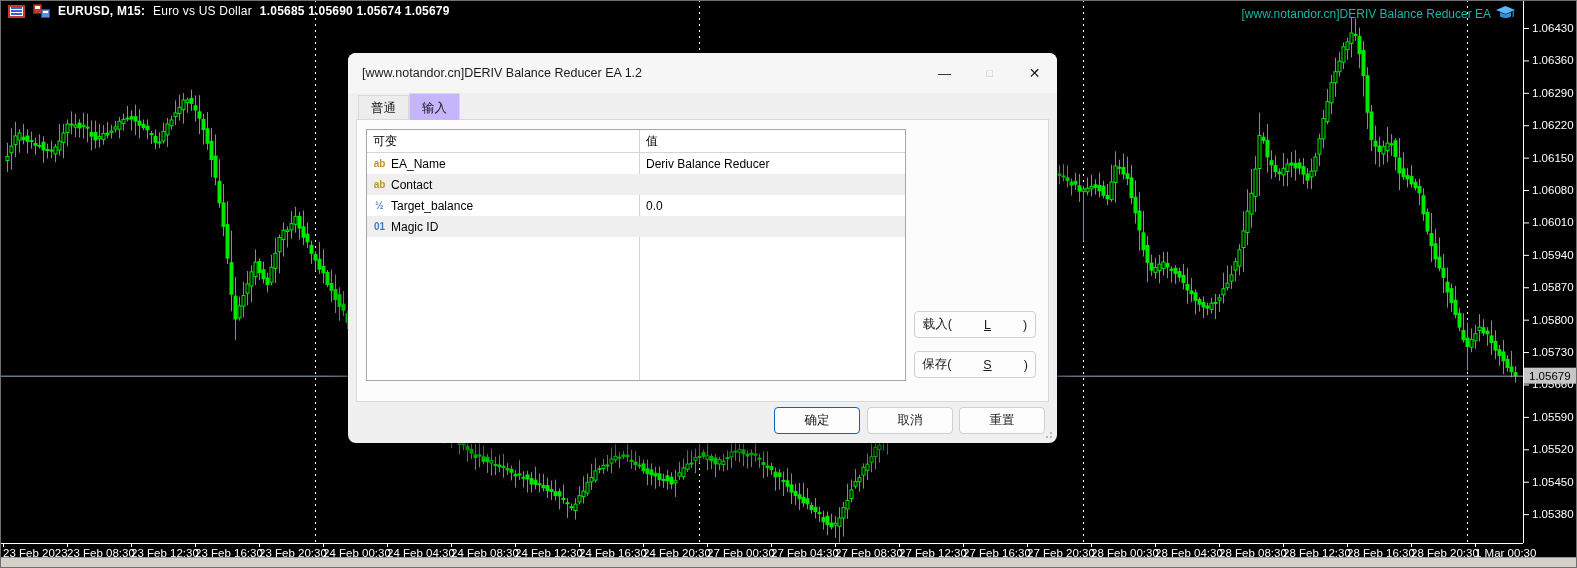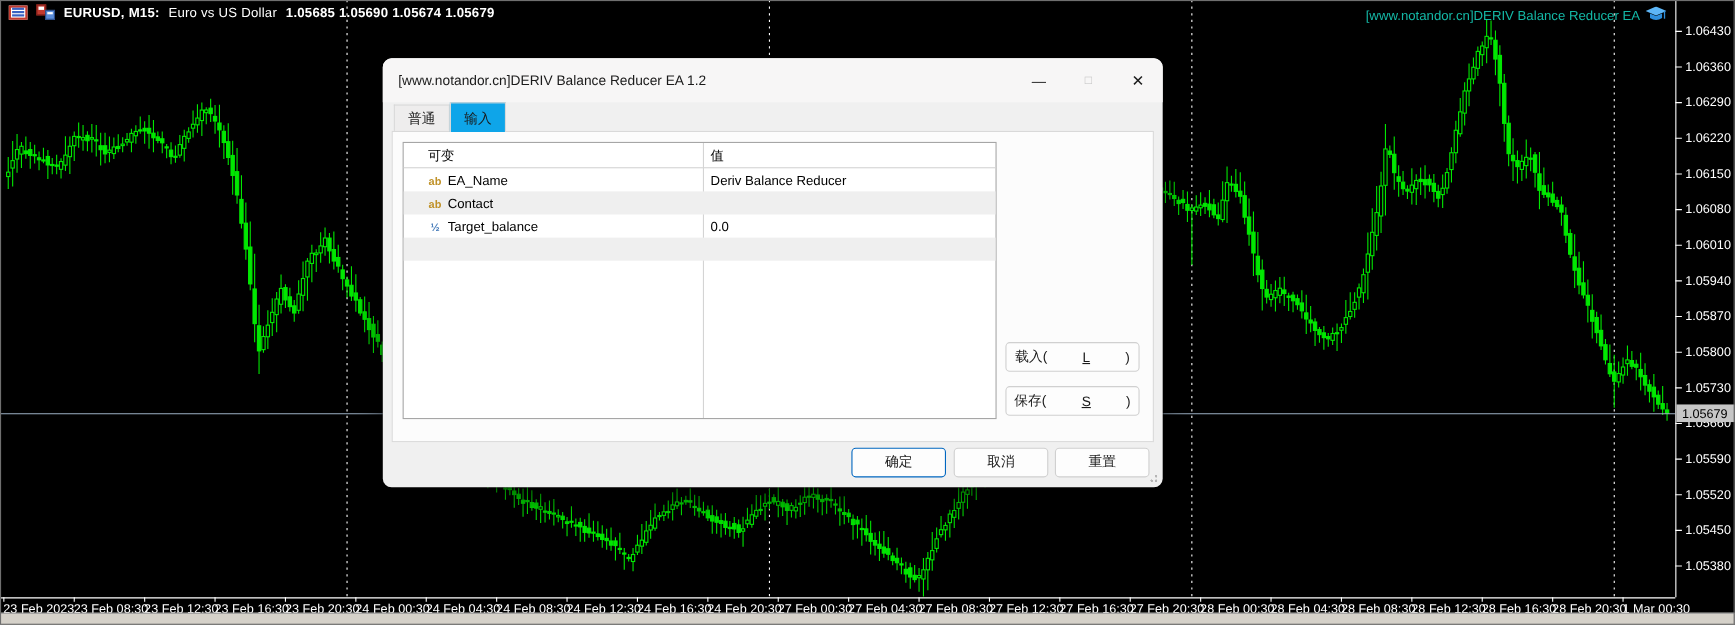--- a/index.html
+++ b/index.html
@@ -27,28 +27,28 @@
   .dialog{position:absolute;left:300px;top:53px;width:709px;height:390px;background:#f0f0f0;border-radius:8px;
           box-shadow:0 10px 28px rgba(0,0,0,.6),0 0 0 1px rgba(0,0,0,.35);z-index:30;margin-left:48px;}
   .titlebar{position:absolute;left:0;top:0;right:0;height:40px;background:#f7f6f6;border-radius:8px 8px 0 0;}
   .title-text{position:absolute;left:14px;top:0;height:40px;display:flex;align-items:center;font-size:12.5px;color:#1a1a1a;}
   .controls{position:absolute;right:0;top:0;height:40px;display:flex;}
   .ctl{width:45px;height:40px;display:flex;align-items:center;justify-content:center;font-size:13px;color:#1a1a1a;}
   .ctl.max{color:#c3c3c3;font-size:11px;}
   .ctl.close{border-top-right-radius:8px;font-size:14px;}
   .tabs{position:absolute;left:10px;top:41px;display:flex;align-items:flex-end;height:26px;}
   .tab{font-size:12.5px;color:#1a1a1a;padding:4px 12px 5px;border:1px solid #d9d9d9;border-bottom:none;background:#eeeded;height:25px;box-sizing:border-box;}
-  .tab.active{background:#0ea5e9;height:27px;position:relative;z-index:2;padding-top:6px;}
+  .tab.active{background:#c4b5fd;height:27px;position:relative;z-index:2;padding-top:6px;}
   .page{position:absolute;left:8px;top:66px;width:693px;height:283px;background:#fcfcfc;border:1px solid #d9d9d9;box-sizing:border-box;}
   .param-table{position:absolute;left:18px;top:76px;width:540px;height:252px;background:#fff;border:1px solid #a6a6a6;box-sizing:border-box;font-size:12px;color:#000;}
   .col-div{position:absolute;left:272px;top:0;bottom:0;width:1px;background:#d4d4d4;}
   .trow{position:absolute;left:0;right:0;height:21px;display:flex;align-items:center;}
   .trow.head{height:22px;border-bottom:1px solid #d4d4d4;font-size:12px;}
   .trow.stripe{background:#efefef;}
-  .cell-name{position:absolute;left:16px;width:272px;display:flex;align-items:flex-end;}
+  .cell-name{position:absolute;left:0;width:272px;display:flex;align-items:center;}
   .cell-val{position:absolute;left:273px;right:0;padding-left:6px;}
   .ticon{width:17px;text-align:center;margin-left:4px;margin-right:3px;font-size:10px;font-weight:700;}
   .ticon.str{color:#c09229;}
   .ticon.num{color:#4a7ebb;font-weight:600;}
   .hname{padding-left:6px;}
   .btn{position:absolute;height:27px;background:#fdfdfd;border:1px solid #d0d0d0;border-radius:4px;
        display:flex;align-items:center;justify-content:center;font-size:12.5px;color:#1a1a1a;box-sizing:border-box;}
   .btn.side{left:566px;width:122px;gap:32px;}
   .btn.default{border:1px solid #0067c0;}
   .u{text-decoration:underline;}
@@ -985,20 +985,24 @@
         </div>
     </div>
     <div class="trow" style="top:65px">
       <div class="cell-name">
           <span class="ticon num">½</span>
           <span>Target_balance</span>
         </div>
       <div class="cell-val">0.0</div>
     </div>
     <div class="trow stripe" style="top:86px">
+      <div class="cell-name">
+          <span class="ticon num">01</span>
+          <span>Magic ID</span>
+        </div>
     </div>
   </div>
 
   <div class="btn side" style="top:258px">
     <span>载入(</span>
       <span class="u">L</span>
       <span>)</span>
   </div>
   <div class="btn side" style="top:298px">
     <span>保存(</span>

